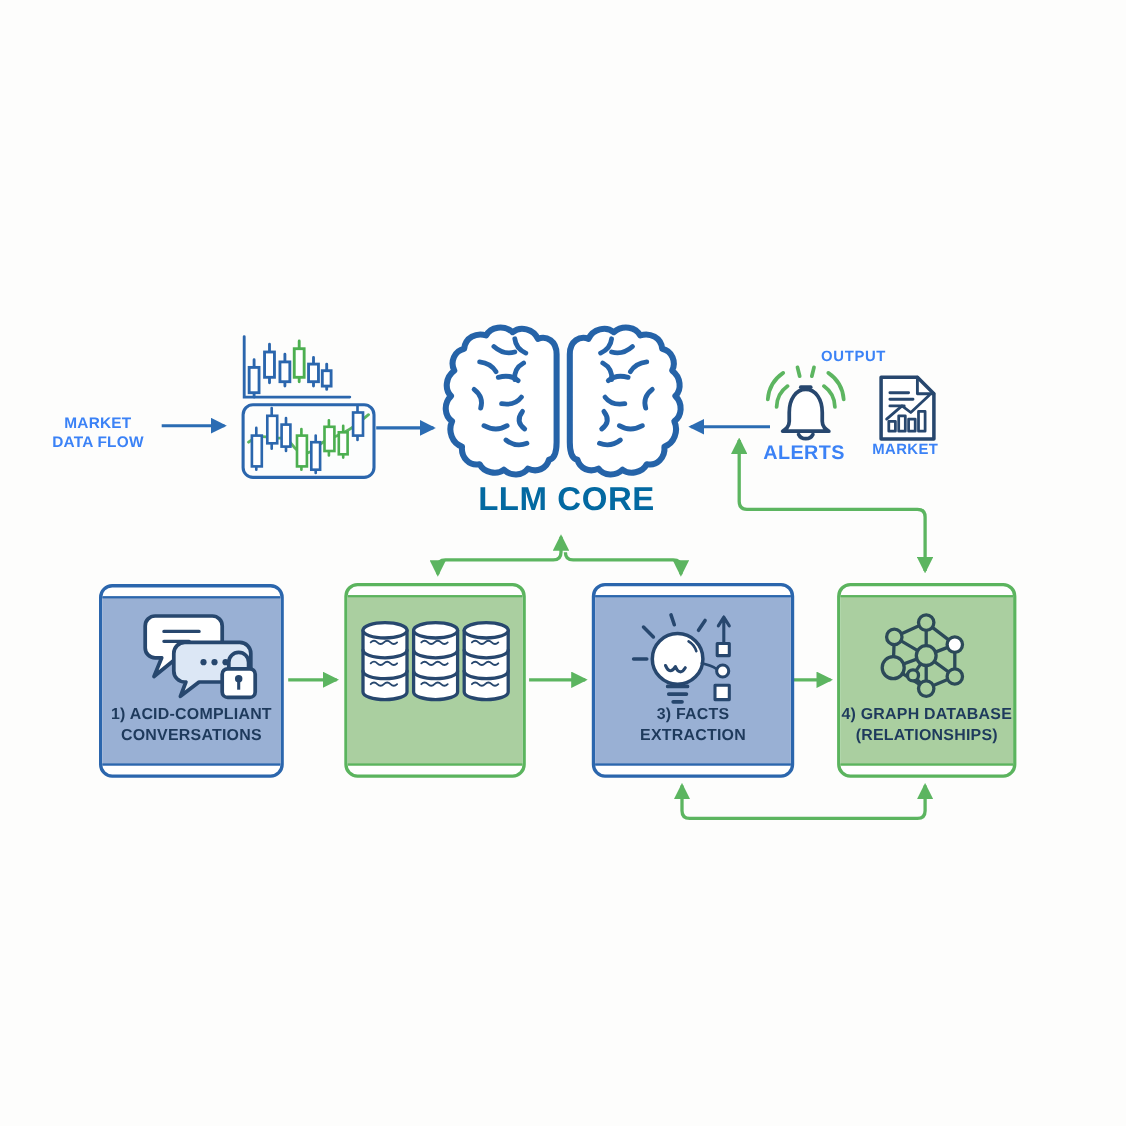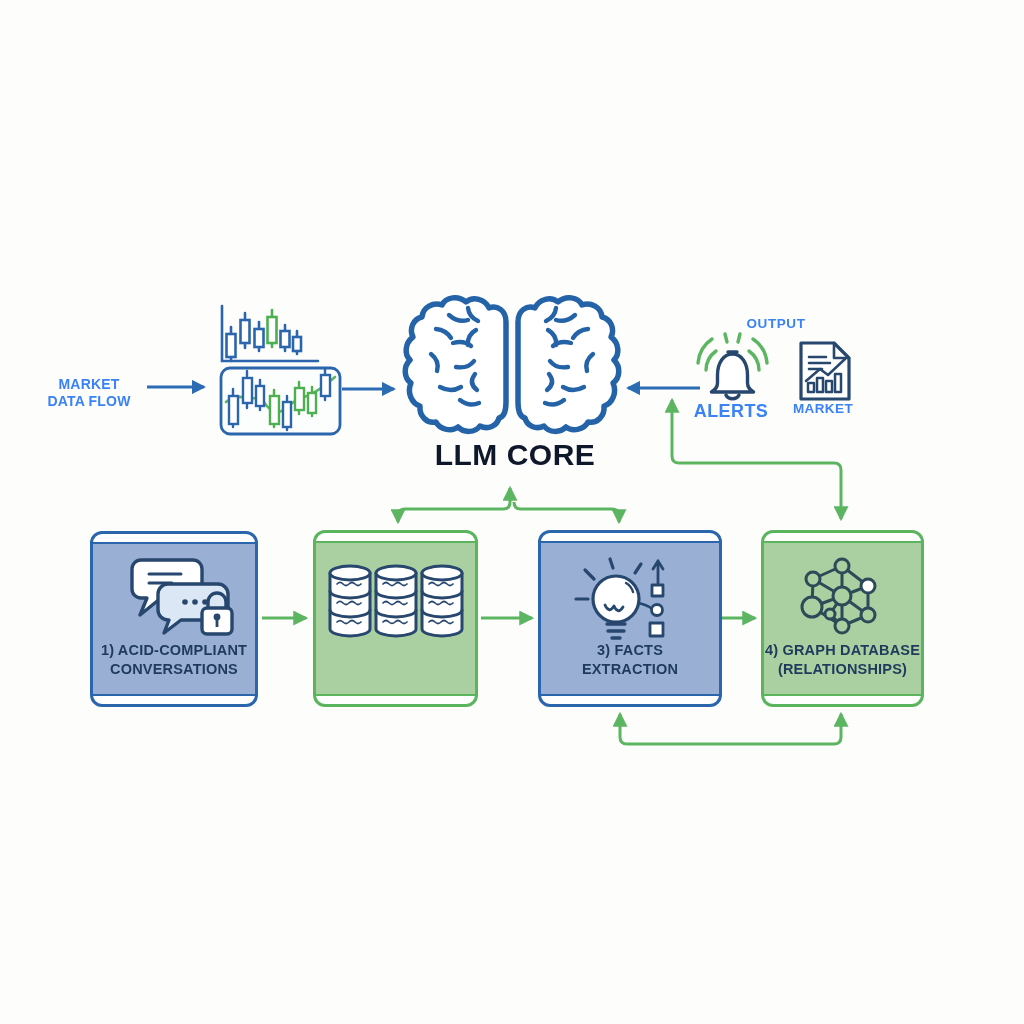--- a/index.html
+++ b/index.html
@@ -16,21 +16,21 @@
   .lbl{
     position:absolute;
     color:#3b82f6;
     font-weight:700;
     text-align:center;
     line-height:1.22;
     letter-spacing:.2px;
     white-space:nowrap;
   }
   .market-lbl{left:24px;top:376px;width:130px;font-size:14px;}
-  .llm-lbl{left:395px;top:437px;width:240px;font-size:30px;font-weight:800;letter-spacing:.5px;color:#0f172a;}
+  .llm-lbl{left:395px;top:437px;width:240px;font-size:30px;font-weight:800;letter-spacing:.5px;color:#0369a1;}
   .output-lbl{left:716px;top:316px;width:120px;font-size:13.5px;letter-spacing:.6px;}
   .alerts-lbl{left:681px;top:401px;width:100px;font-size:18px;letter-spacing:.4px;}
   .reports-lbl{left:773px;top:401px;width:100px;font-size:13.5px;letter-spacing:.4px;}
 
   .card{
     position:absolute;
     box-sizing:border-box;
     background:#ffffff;
     border-radius:12px;
     border:3px solid;

